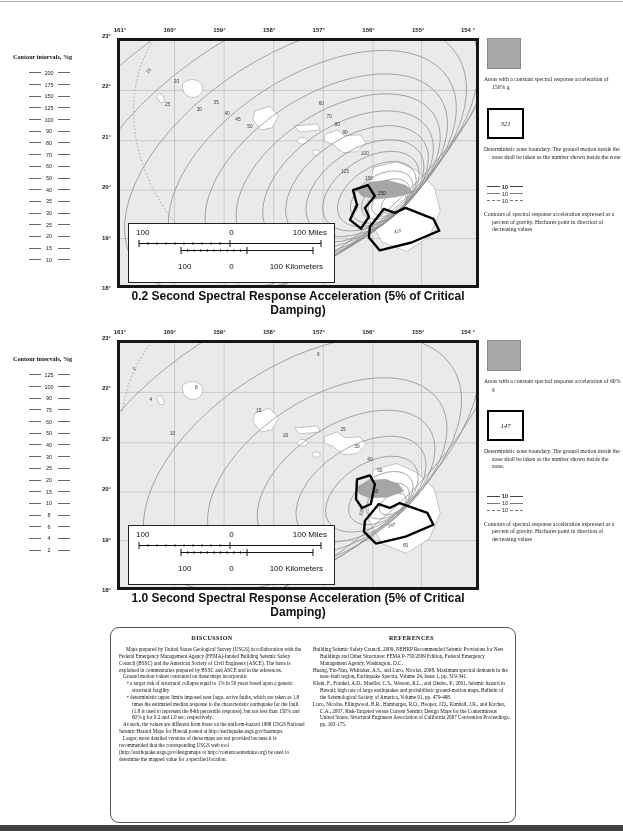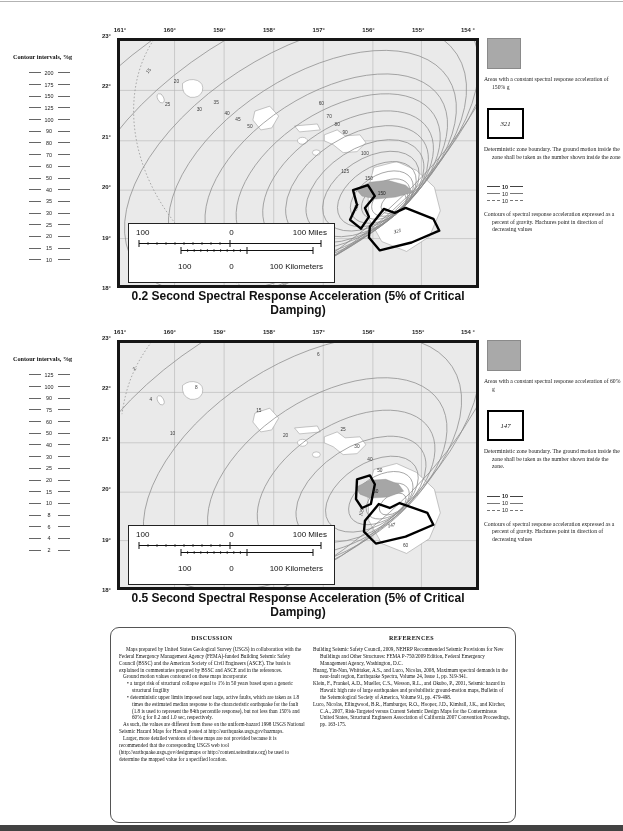--- a/index.html
+++ b/index.html
@@ -516,21 +516,21 @@
       </g>
     </svg>
     <div class="sb-row2">
       <span class="sb-100k">100</span>
       <span class="sb-0k">0</span>
       <span class="sb-kr">100 Kilometers</span>
     </div>
   </div>
 </div>
 
-<div class="map-title" id="title2">0.5 Second Spectral Response Acceleration (5% of Critical Damping)</div>
+<div class="map-title" id="title2">1.0 Second Spectral Response Acceleration (5% of Critical Damping)</div>
 
 <div class="rleg" id="rleg2">
   <div class="swatch"></div>
   <div class="rcap">Areas with a constant spectral response acceleration of 60% g</div>
   <div class="zonebox">
       <span>147</span>
     </div>
   <div class="rcap">Deterministic zone boundary.  The ground motion inside the zone shall be taken as the number shown inside the zone.</div>
   <div class="samples">
     <div class="sample-row bold">

